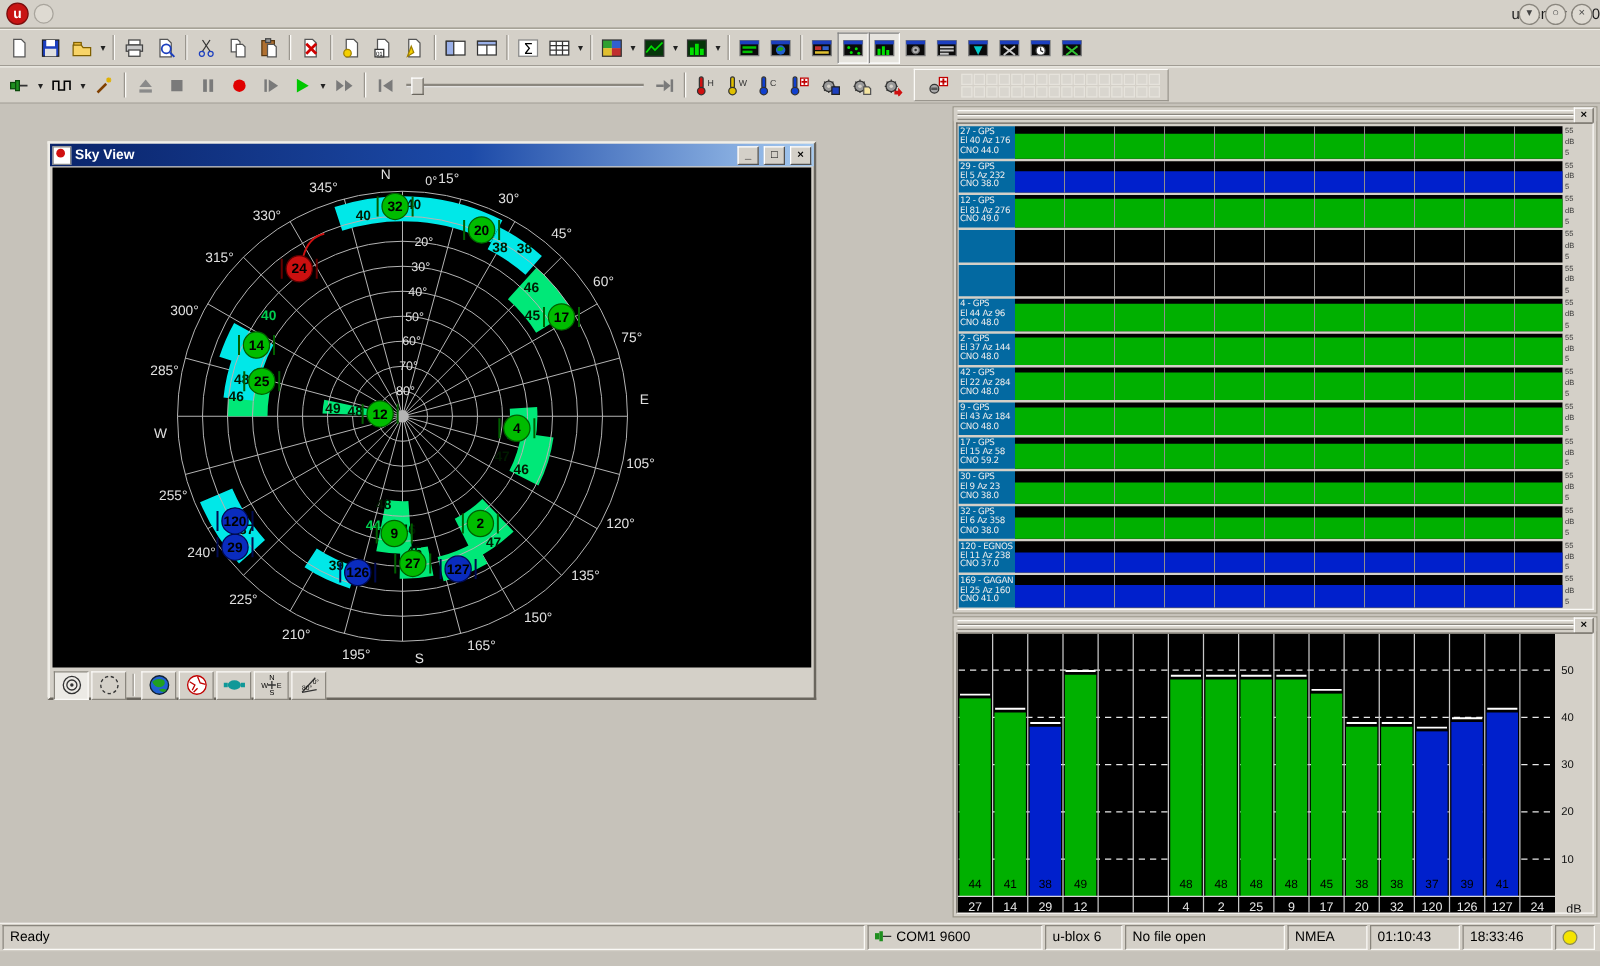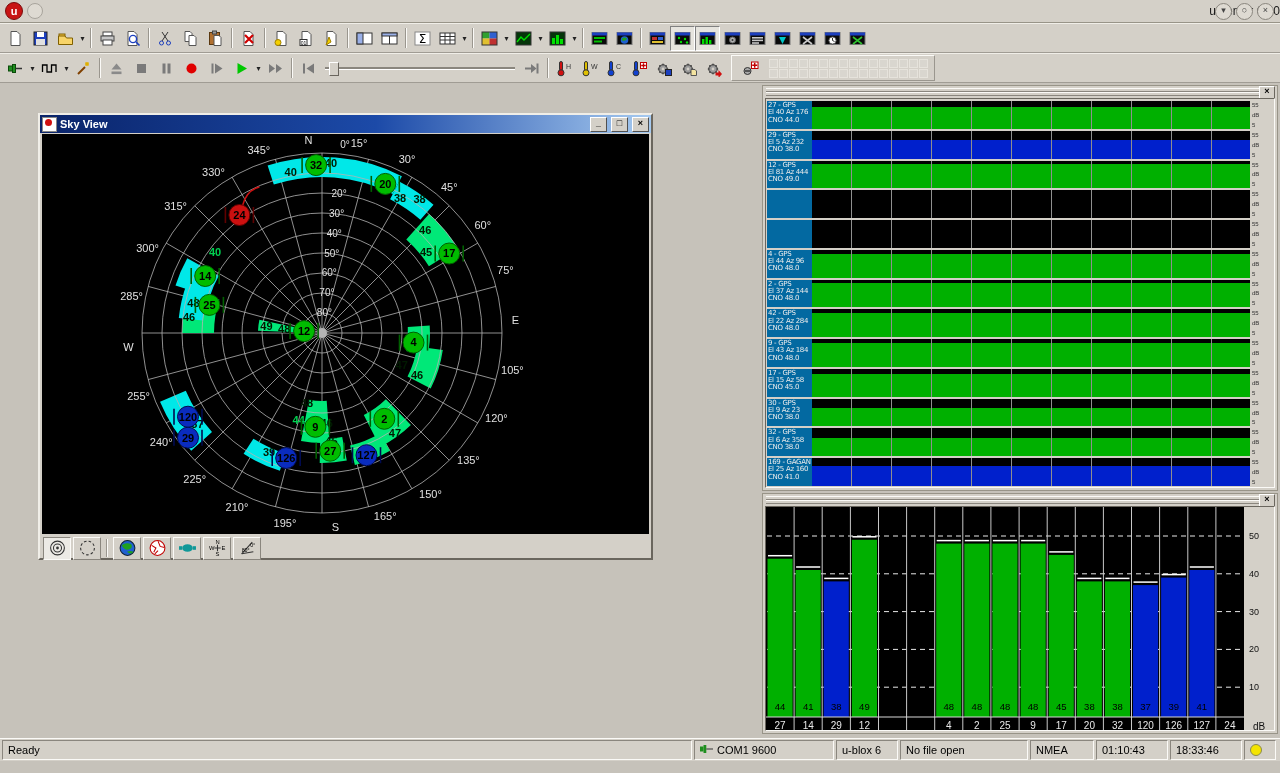--- a/index.html
+++ b/index.html
@@ -812,21 +812,21 @@
               </div>
               <div class="srs">
                 <span>55</span>
                 <span>dB</span>
                 <span>5</span>
               </div>
             </div>
             <div class="sigrow">
               <div class="srl">
                 <div>12 - GPS</div>
-                <div>El 81 Az 444</div>
+                <div>El 81 Az 276</div>
                 <div>CNO 49.0</div>
               </div>
               <div class="srb">
                 <div class="fill" style="height: 88%; background: rgb(0, 176, 0);"></div>
                 <div class="cols"></div>
               </div>
               <div class="srs">
                 <span>55</span>
                 <span>dB</span>
                 <span>5</span>
@@ -915,21 +915,21 @@
               <div class="srs">
                 <span>55</span>
                 <span>dB</span>
                 <span>5</span>
               </div>
             </div>
             <div class="sigrow">
               <div class="srl">
                 <div>17 - GPS</div>
                 <div>El 15 Az 58</div>
-                <div>CNO 45.0</div>
+                <div>CNO 59.2</div>
               </div>
               <div class="srb">
                 <div class="fill" style="height: 80%; background: rgb(0, 176, 0);"></div>
                 <div class="cols"></div>
               </div>
               <div class="srs">
                 <span>55</span>
                 <span>dB</span>
                 <span>5</span>
               </div>
@@ -951,20 +951,36 @@
               </div>
             </div>
             <div class="sigrow">
               <div class="srl">
                 <div>32 - GPS</div>
                 <div>El 6 Az 358</div>
                 <div>CNO 38.0</div>
               </div>
               <div class="srb">
                 <div class="fill" style="height: 66%; background: rgb(0, 176, 0);"></div>
+                <div class="cols"></div>
+              </div>
+              <div class="srs">
+                <span>55</span>
+                <span>dB</span>
+                <span>5</span>
+              </div>
+            </div>
+            <div class="sigrow">
+              <div class="srl">
+                <div>120 - EGNOS</div>
+                <div>El 11 Az 238</div>
+                <div>CNO 37.0</div>
+              </div>
+              <div class="srb">
+                <div class="fill" style="height: 64%; background: rgb(0, 32, 204);"></div>
                 <div class="cols"></div>
               </div>
               <div class="srs">
                 <span>55</span>
                 <span>dB</span>
                 <span>5</span>
               </div>
             </div>
             <div class="sigrow">
               <div class="srl">

